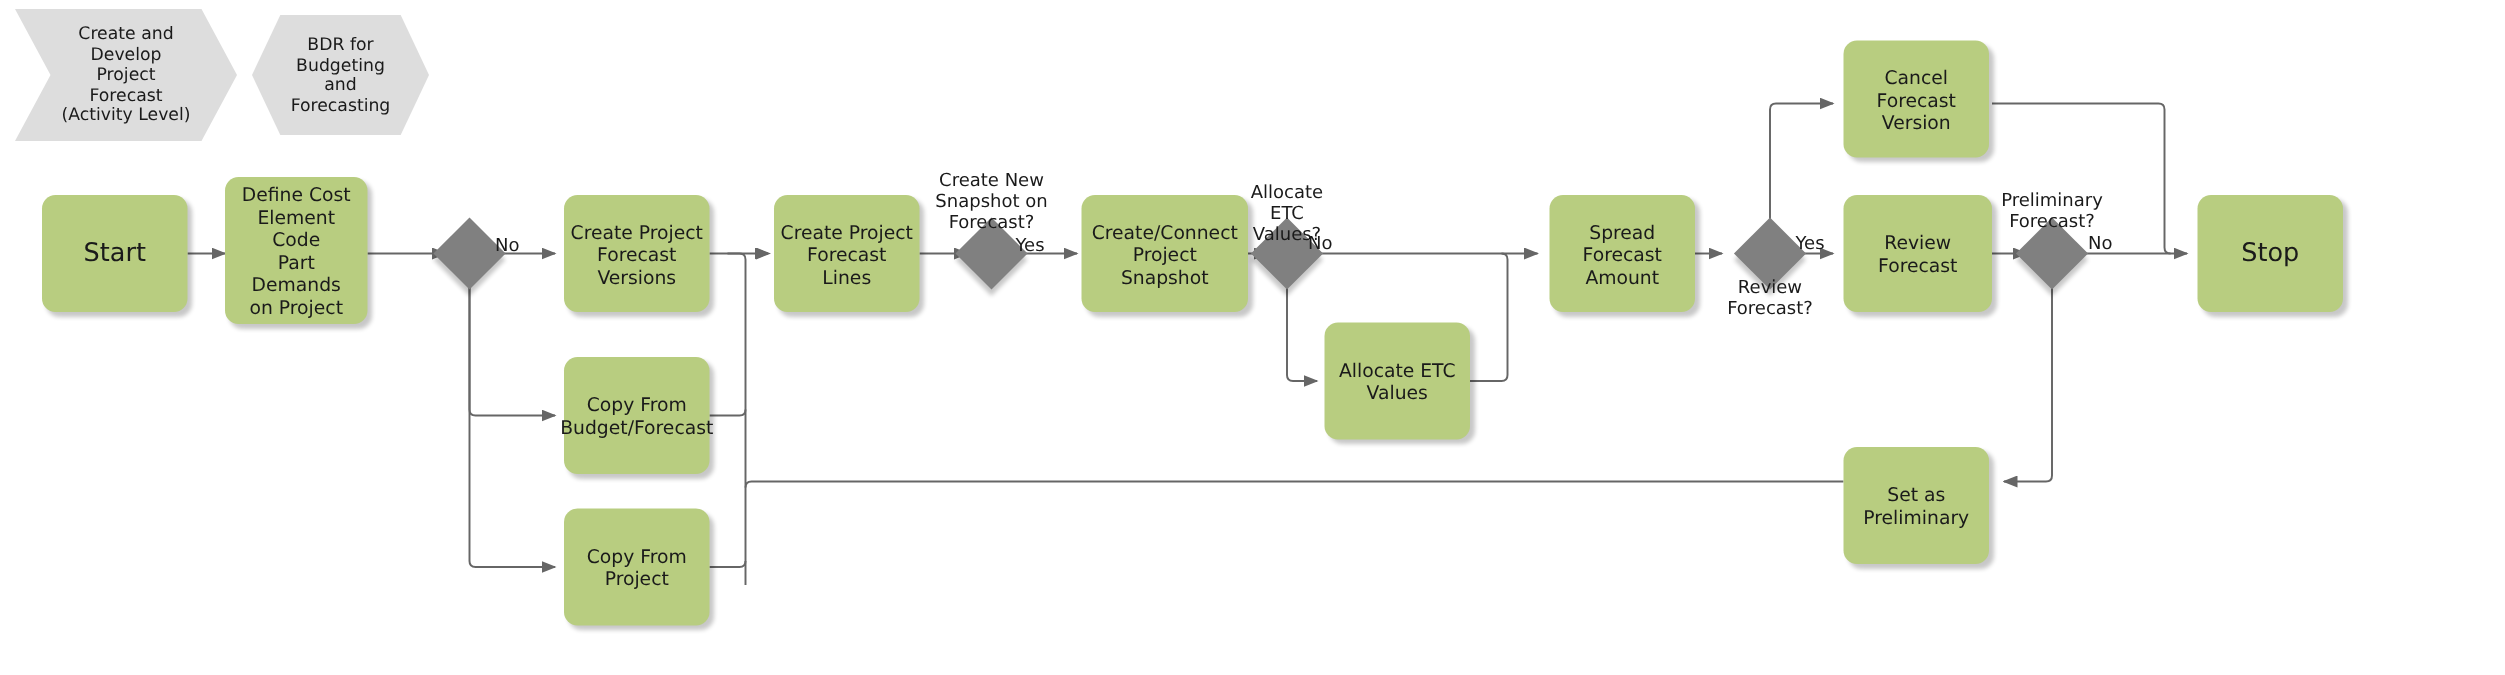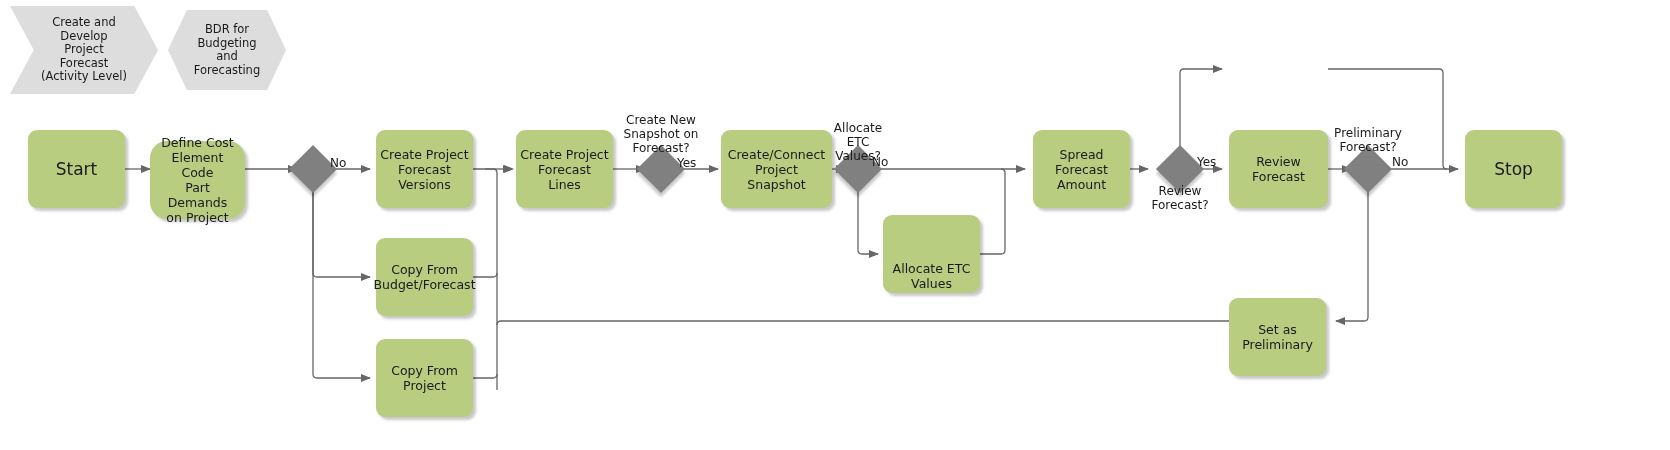--- a/index.html
+++ b/index.html
@@ -167,21 +167,21 @@
     <span class="txt">BDR for
 Budgeting
 and
 Forecasting</span>
   </div>
 
   <div class="node terminal" style="left:28px; top:130px; width:97px; height:78px;">
     <span class="txt">Start</span>
   </div>
 
-  <div class="node task" style="left:150px; top:141px; width:95px; height:78px;border-radius:17px;">
+  <div class="node task" style="left:150px; top:118px; width:95px; height:98px;">
     <span class="txt">Define Cost
 Element Code
 Part Demands
 on Project</span>
   </div>
 
   <div class="node task" style="left:376px; top:130px; width:97px; height:78px;">
     <span class="txt">Create Project
 Forecast
 Versions</span>
@@ -201,30 +201,34 @@
     <span class="txt">Create Project
 Forecast Lines</span>
   </div>
 
   <div class="node task" style="left:721px; top:130px; width:111px; height:78px;">
     <span class="txt">Create/Connect
 Project
 Snapshot</span>
   </div>
 
-  <div class="node task" style="left:883px; top:215px; width:97px; height:78px;align-items:flex-end;">
+  <div class="node task" style="left:883px; top:215px; width:97px; height:78px;">
     <span class="txt">Allocate ETC
 Values</span>
   </div>
 
   <div class="node task" style="left:1033px; top:130px; width:97px; height:78px;">
     <span class="txt">Spread Forecast
 Amount</span>
   </div>
 
+  <div class="node task" style="left:1229px; top:27px; width:97px; height:78px;">
+    <span class="txt">Cancel Forecast
+Version</span>
+  </div>
 
   <div class="node task" style="left:1229px; top:130px; width:99px; height:78px;">
     <span class="txt">Review Forecast</span>
   </div>
 
   <div class="node task" style="left:1229px; top:298px; width:97px; height:78px;">
     <span class="txt">Set as
 Preliminary</span>
   </div>
 

